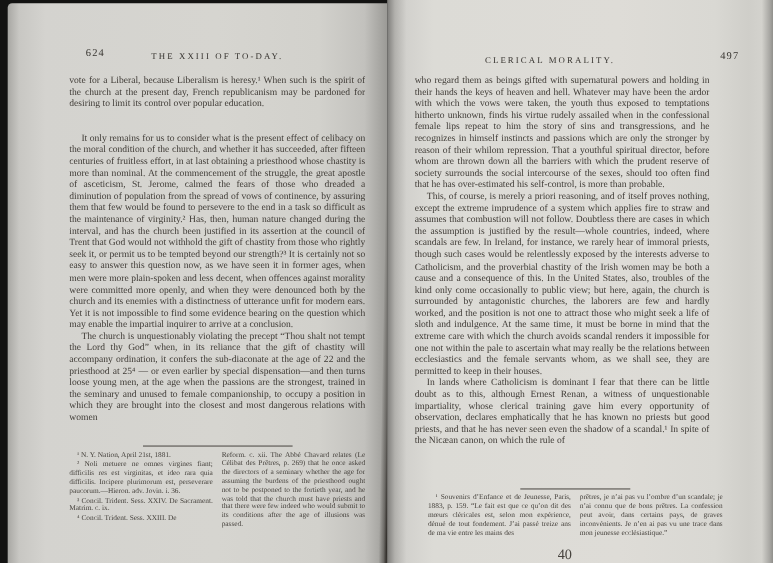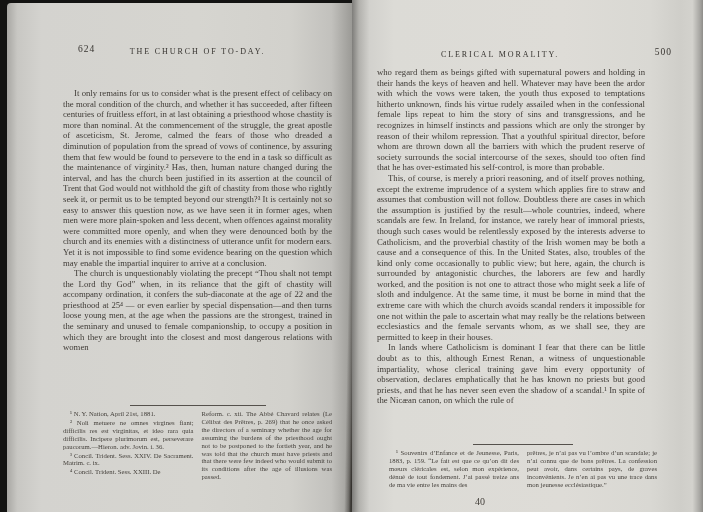--- a/index.html
+++ b/index.html
@@ -37,33 +37,34 @@
   .para.section-gap { margin-top:21px; }
   .footnotes { position:absolute; }
   .fn-rule { width:136px; margin:0 auto 4px auto; border-top:1px solid #55514c; height:0; }
   .fn-cols { display:flex; gap:8px; overflow:hidden; }
   .fn-col { flex:1; }
   .fn {
     margin:0 0 1px 0; font-size:6.7px; line-height:7.9px; text-align:justify;
     text-indent:7px; color:#46423d;
   }
   .fn.cont { text-indent:0; }
-  .sig { position:absolute; font-size:10px; color:#46423d; text-align:center; }
+  .sig { position:absolute; font-size:13px; color:#46423d; text-align:right; }
 </style>
 </head>
 <body>
 
 <div class="photo">
 
   <div class="page page-left"></div>
 
   <span class="pagenum" style="left:63px; top:44px;">624</span>
-  <span class="runhead" style="left:63px; top:47px; width:269px;">THE CHURCH OF TO-DAY.</span>
+  <span class="runhead" style="left:63px; top:47px; width:269px;">THE XXIII OF TO-DAY.</span>
 
   <div class="body-block" style="left:63px; top:67px; width:269px; height:341px;">
+    <p class="para no-indent">vote for a Liberal, because Liberalism is heresy.¹  When such is the spirit of the church at the present day, French republicanism may be pardoned for desiring to limit its control over popular education.</p>
     <p class="para section-gap">It only remains for us to consider what is the present effect of celibacy on the moral condition of the church, and whether it has succeeded, after fifteen centuries of fruitless effort, in at last obtaining a priesthood whose chastity is more than nominal.  At the commencement of the struggle, the great apostle of asceticism, St. Jerome, calmed the fears of those who dreaded a diminution of population from the spread of vows of continence, by assuring them that few would be found to persevere to the end in a task so difficult as the maintenance of virginity.²  Has, then, human nature changed during the interval, and has the church been justified in its assertion at the council of Trent that God would not withhold the gift of chastity from those who rightly seek it, or permit us to be tempted beyond our strength?³  It is certainly not so easy to answer this question now, as we have seen it in former ages, when men were more plain-spoken and less decent, when offences against morality were committed more openly, and when they were denounced both by the church and its enemies with a distinctness of utterance unfit for modern ears.  Yet it is not impossible to find some evidence bearing on the question which may enable the impartial inquirer to arrive at a conclusion.</p>
     <p class="para">The church is unquestionably violating the precept “Thou shalt not tempt the Lord thy God” when, in its reliance that the gift of chastity will accompany ordination, it confers the sub-diaconate at the age of 22 and the priesthood at 25⁴ — or even earlier by special dispensation—and then turns loose young men, at the age when the passions are the strongest, trained in the seminary and unused to female companionship, to occupy a position in which they are brought into the closest and most dangerous relations with women</p>
   </div>
 
   <div class="footnotes" style="left:63px; top:405px; width:269px;">
     <div class="fn-rule"></div>
     <div class="fn-cols">
       <div class="fn-col">
         <p class="fn">¹ N. Y. Nation, April 21st, 1881.</p>
         <p class="fn">² Noli metuere ne omnes virgines fiant; difficilis res est virginitas, et ideo rara quia difficilis.  Incipere plurimorum est, perseverare paucorum.—Hieron. adv. Jovin. i. 36.</p>
@@ -74,21 +75,21 @@
         <p class="fn cont">Reform. c. xii.  The Abbé Chavard relates (Le Célibat des Prêtres, p. 269) that he once asked the directors of a seminary whether the age for assuming the burdens of the priesthood ought not to be postponed to the fortieth year, and he was told that the church must have priests and that there were few indeed who would submit to its conditions after the age of illusions was passed.</p>
       </div>
     </div>
   </div>
 
   <div class="gutter"></div>
 
   <div class="page page-right"></div>
 
   <span class="runhead" style="left:366px; top:50px; width:268px;">CLERICAL MORALITY.</span>
-  <span class="pagenum" style="left:622px; top:47px; width:35px; text-align:right;">500</span>
+  <span class="pagenum" style="left:622px; top:47px; width:35px; text-align:right;">497</span>
 
   <div class="body-block" style="left:377px; top:67px; width:268px; height:374px;">
     <p class="para no-indent">who regard them as beings gifted with supernatural powers and holding in their hands the keys of heaven and hell.  Whatever may have been the ardor with which the vows were taken, the youth thus exposed to temptations hitherto unknown, finds his virtue rudely assailed when in the confessional female lips repeat to him the story of sins and transgressions, and he recognizes in himself instincts and passions which are only the stronger by reason of their whilom repression.  That a youthful spiritual director, before whom are thrown down all the barriers with which the prudent reserve of society surrounds the social intercourse of the sexes, should too often find that he has over-estimated his self-control, is more than probable.</p>
     <p class="para">This, of course, is merely a priori reasoning, and of itself proves nothing, except the extreme imprudence of a system which applies fire to straw and assumes that combustion will not follow.  Doubtless there are cases in which the assumption is justified by the result—whole countries, indeed, where scandals are few.  In Ireland, for instance, we rarely hear of immoral priests, though such cases would be relentlessly exposed by the interests adverse to Catholicism, and the proverbial chastity of the Irish women may be both a cause and a consequence of this.  In the United States, also, troubles of the kind only come occasionally to public view; but here, again, the church is surrounded by antagonistic churches, the laborers are few and hardly worked, and the position is not one to attract those who might seek a life of sloth and indulgence.  At the same time, it must be borne in mind that the extreme care with which the church avoids scandal renders it impossible for one not within the pale to ascertain what may really be the relations between ecclesiastics and the female servants whom, as we shall see, they are permitted to keep in their houses.</p>
     <p class="para">In lands where Catholicism is dominant I fear that there can be little doubt as to this, although Ernest Renan, a witness of unquestionable impartiality, whose clerical training gave him every opportunity of observation, declares emphatically that he has known no priests but good priests, and that he has never seen even the shadow of a scandal.¹  In spite of the Nicæan canon, on which the rule of</p>
   </div>
 
   <div class="footnotes" style="left:389px; top:444px; width:268px;">
     <div class="fn-rule" style="width:100px;"></div>
     <div class="fn-cols" style="height:49px;">

